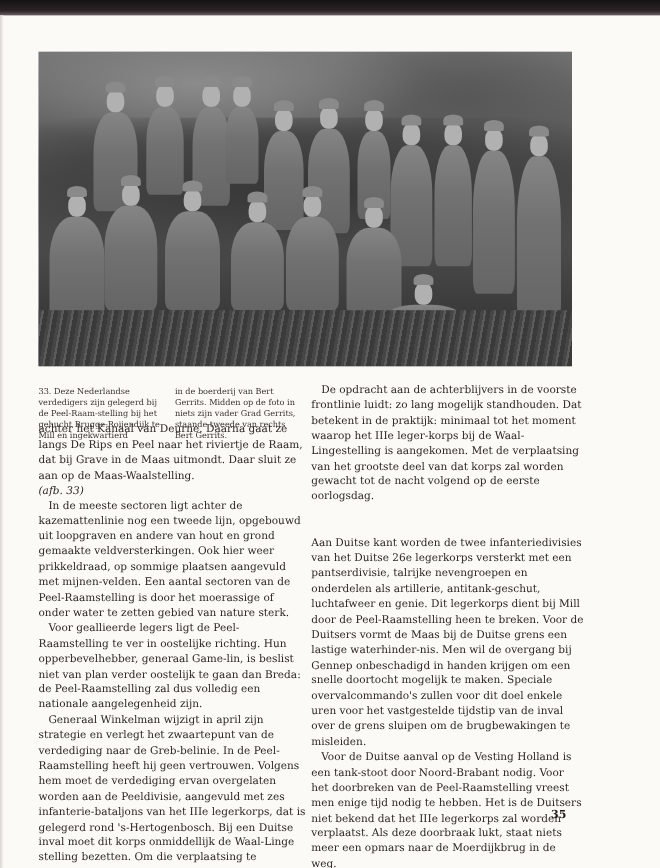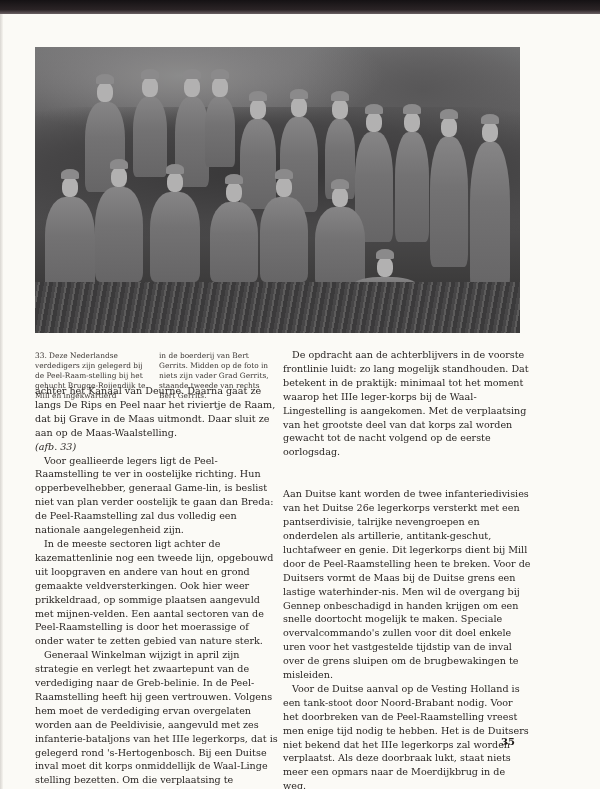--- a/index.html
+++ b/index.html
@@ -99,22 +99,22 @@
   <div class="ground"></div>
 </div>
 
 <div class="caption">
   <p>33. Deze Nederlandse verdedigers zijn gelegerd bij de Peel-Raam-stelling bij het gehucht Brugge-Roijendijk te Mill en ingekwartierd</p>
   <p>in de boerderij van Bert Gerrits. Midden op de foto in niets zijn vader Grad Gerrits, staande tweede van rechts Bert Gerrits.</p>
 </div>
 
 <div class="col col-left">
   <p><span>achter het Kanaal van Deurne. Daarna gaat ze langs De Rips en Peel naar het riviertje de Raam, dat bij Grave in de Maas uitmondt. Daar sluit ze aan op de Maas-Waalstelling.</span><br><span class="ref">(afb. 33)</span></p>
+  <p class="indent">In de meeste sectoren ligt achter de kazemattenlinie nog een tweede lijn, opgebouwd uit loopgraven en andere van hout en grond gemaakte veldversterkingen. Ook hier weer prikkeldraad, op sommige plaatsen aangevuld met mijnen-velden. Een aantal sectoren van de Peel-Raamstelling is door het moerassige of onder water te zetten gebied van nature sterk.</p>
   <p class="indent">Voor geallieerde legers ligt de Peel-Raamstelling te ver in oostelijke richting. Hun opperbevelhebber, generaal Game-lin, is beslist niet van plan verder oostelijk te gaan dan Breda: de Peel-Raamstelling zal dus volledig een nationale aangelegenheid zijn.</p>
-  <p class="indent">In de meeste sectoren ligt achter de kazemattenlinie nog een tweede lijn, opgebouwd uit loopgraven en andere van hout en grond gemaakte veldversterkingen. Ook hier weer prikkeldraad, op sommige plaatsen aangevuld met mijnen-velden. Een aantal sectoren van de Peel-Raamstelling is door het moerassige of onder water te zetten gebied van nature sterk.</p>
   <p class="indent">Generaal Winkelman wijzigt in april zijn strategie en verlegt het zwaartepunt van de verdediging naar de Greb-belinie. In de Peel-Raamstelling heeft hij geen vertrouwen. Volgens hem moet de verdediging ervan overgelaten worden aan de Peeldivisie, aangevuld met zes infanterie-bataljons van het IIIe legerkorps, dat is gelegerd rond 's-Hertogenbosch. Bij een Duitse inval moet dit korps onmiddellijk de Waal-Linge stelling bezetten. Om die verplaatsing te beschermen wordt in de Peel/Raamstelling</p>
 </div>
 
 <div class="col col-right">
   <p class="indent">De opdracht aan de achterblijvers in de voorste frontlinie luidt: zo lang mogelijk standhouden. Dat betekent in de praktijk: minimaal tot het moment waarop het IIIe leger-korps bij de Waal-Lingestelling is aangekomen. Met de verplaatsing van het grootste deel van dat korps zal worden gewacht tot de nacht volgend op de eerste oorlogsdag.</p>
   <p class="gap">Aan Duitse kant worden de twee infanteriedivisies van het Duitse 26e legerkorps versterkt met een pantserdivisie, talrijke nevengroepen en onderdelen als artillerie, antitank-geschut, luchtafweer en genie. Dit legerkorps dient bij Mill door de Peel-Raamstelling heen te breken. Voor de Duitsers vormt de Maas bij de Duitse grens een lastige waterhinder-nis. Men wil de overgang bij Gennep onbeschadigd in handen krijgen om een snelle doortocht mogelijk te maken. Speciale overvalcommando's zullen voor dit doel enkele uren voor het vastgestelde tijdstip van de inval over de grens sluipen om de brugbewakingen te misleiden.</p>
   <p class="indent">Voor de Duitse aanval op de Vesting Holland is een tank-stoot door Noord-Brabant nodig. Voor het doorbreken van de Peel-Raamstelling vreest men enige tijd nodig te hebben. Het is de Duitsers niet bekend dat het IIIe legerkorps zal worden verplaatst. Als deze doorbraak lukt, staat niets meer een opmars naar de Moerdijkbrug in de weg.</p>
 
 </div>
 

